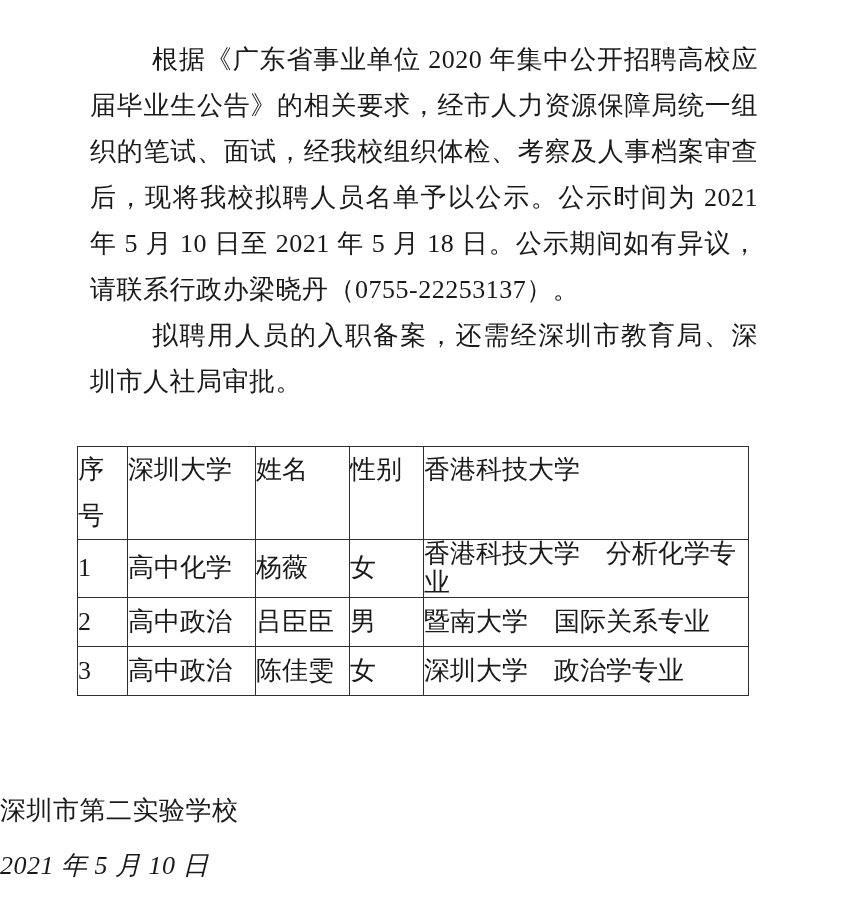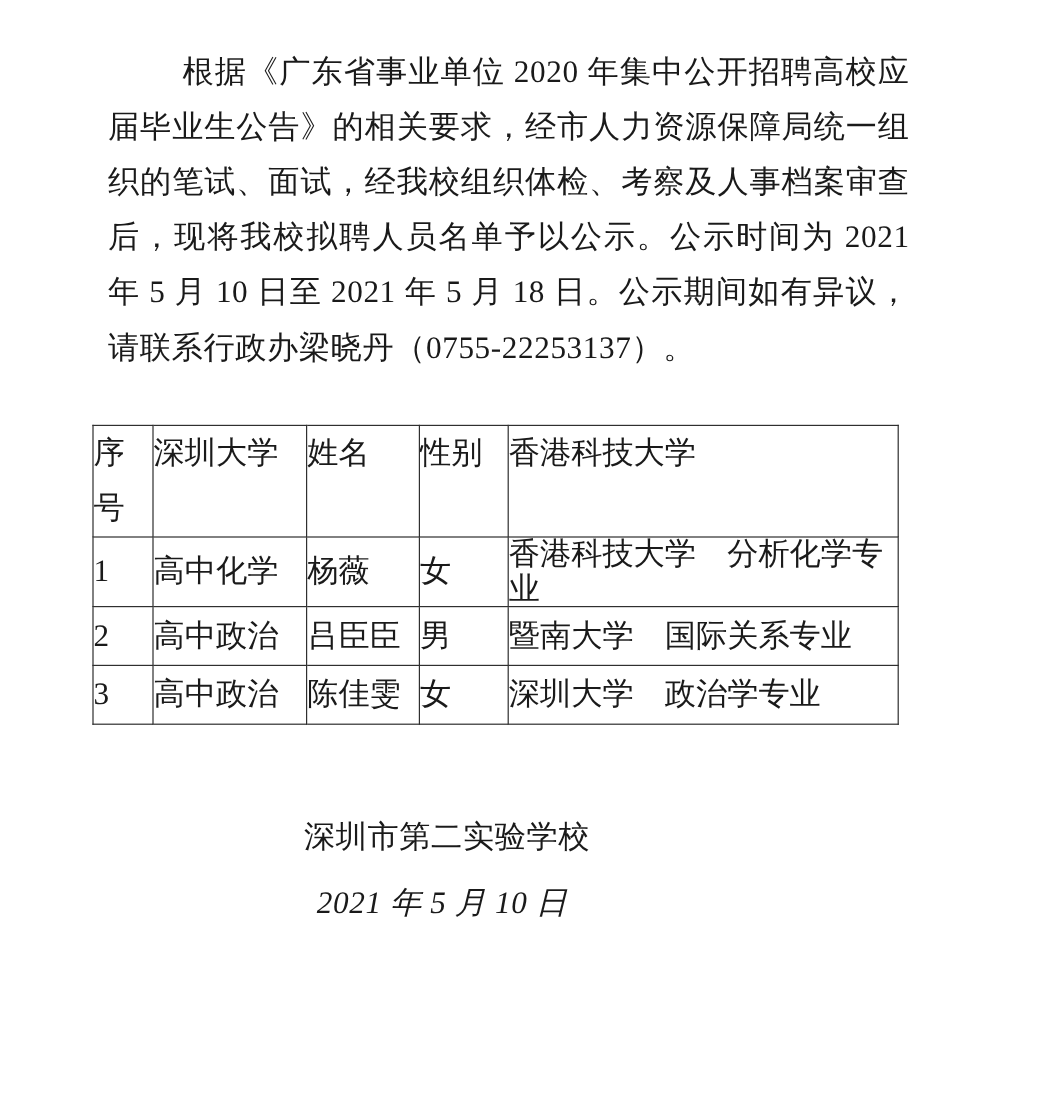--- a/index.html
+++ b/index.html
@@ -55,42 +55,43 @@
     vertical-align: top;
     height: 91px;
     line-height: 46px;
   }
   table.hire-table td {
     vertical-align: middle;
     height: 48px;
     line-height: 1.1;
   }
   .signature {
-    margin-top: 71px;
-    text-align: center;
+    margin-top: 92px;
+    text-align: left;
     font-size: 26px;
     letter-spacing: 0.5px;
     line-height: 46px;
   }
   .sig-org {
     margin-right: 122px;
   }
   .sig-date {
     margin-top: 9px;
     margin-right: 130px;
     font-style: italic;
   }
 </style>
 </head>
 <body>
 
 <div class="page">
 
   <div class="content">
     <p class="para">根据《广东省事业单位 2020 年集中公开招聘高校应届毕业生公告》的相关要求，经市人力资源保障局统一组织的笔试、面试，经我校组织体检、考察及人事档案审查后，现将我校拟聘人员名单予以公示。公示时间为 2021 年 5 月 10 日至 2021 年 5 月 18 日。公示期间如有异议，请联系行政办梁晓丹（0755-22253137）。</p>
+    <p class="para">拟聘用人员的入职备案，还需经深圳市教育局、深圳市人社局审批。</p>
   </div>
 
   <table class="hire-table">
     <colgroup>
       <col style="width:50px">
       <col style="width:128px">
       <col style="width:94px">
       <col style="width:74px">
       <col style="width:325px">
     </colgroup>

